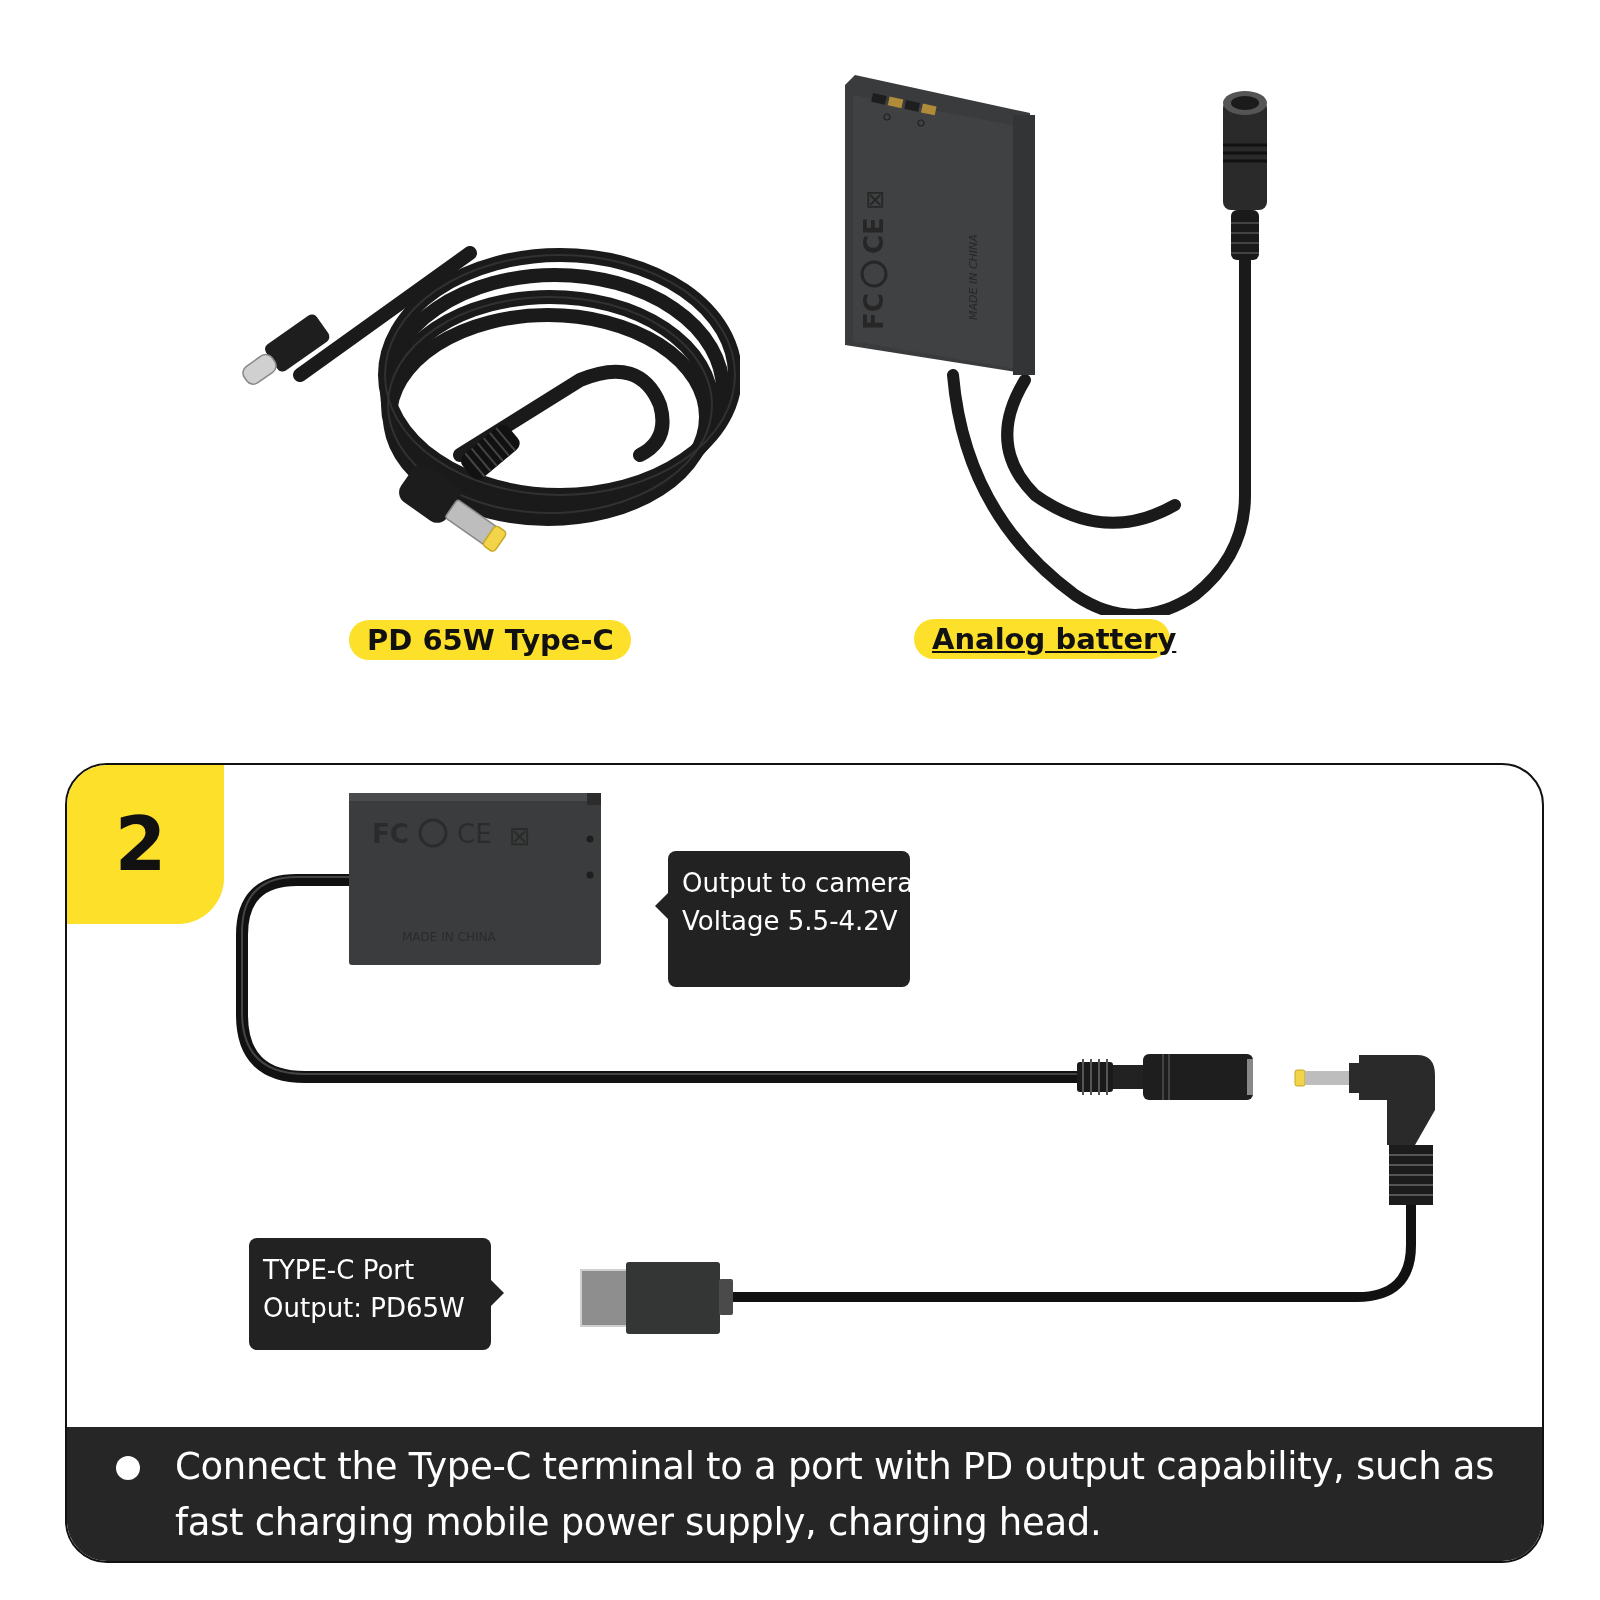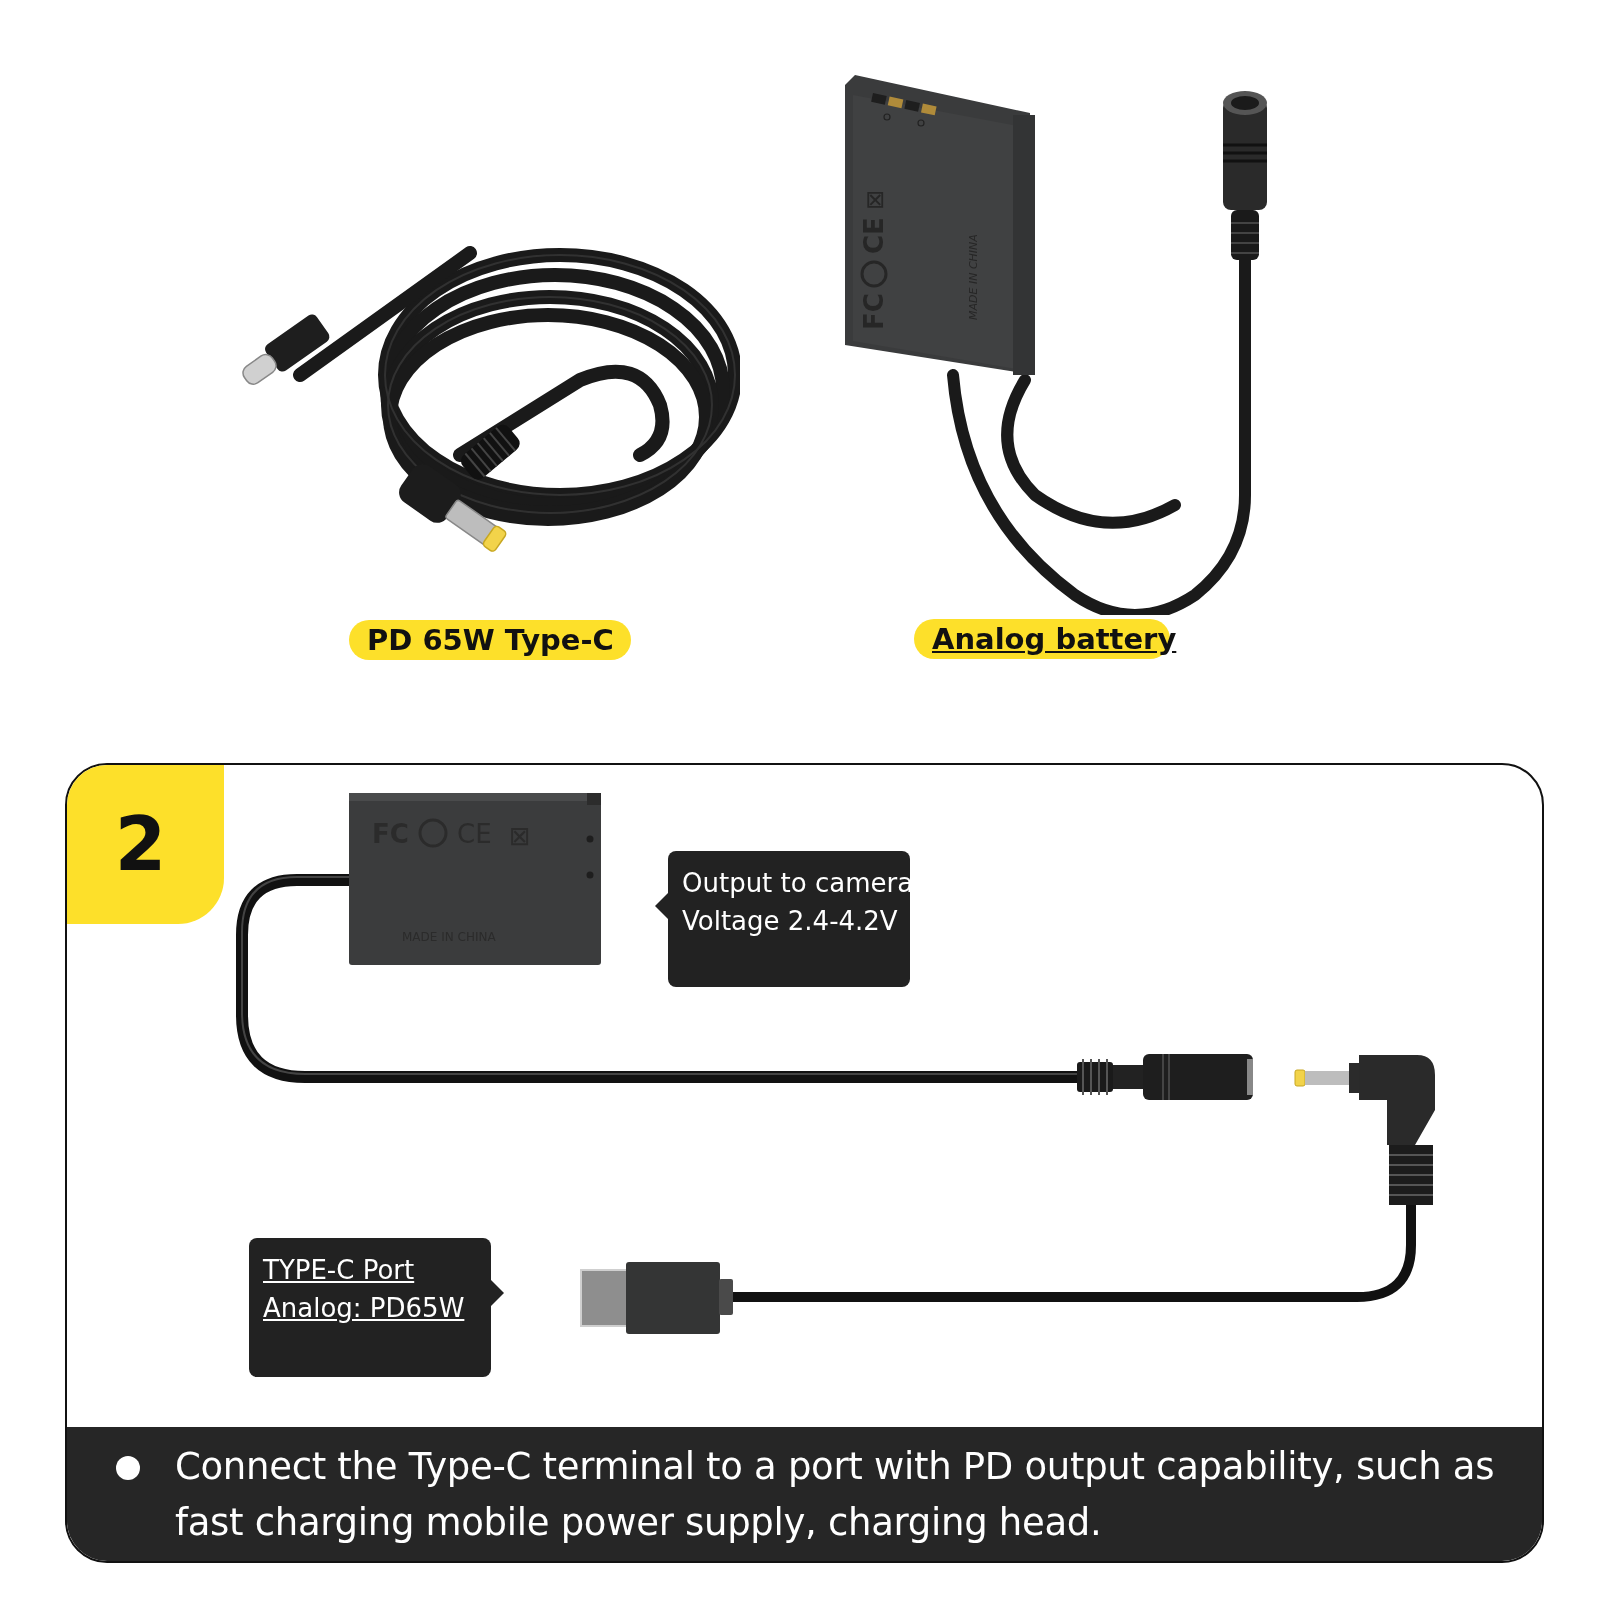--- a/index.html
+++ b/index.html
@@ -200,27 +200,27 @@
 
     <g>
       <rect x="514" y="505" width="50" height="56" fill="#8e8e8e" stroke="#cfcfcf" stroke-width="2"></rect>
       <rect x="559" y="497" width="94" height="72" rx="3" fill="#343535"></rect>
       <rect x="652" y="514" width="14" height="36" rx="2" fill="#4a4a4a"></rect>
     </g>
   </svg>
 
   <div class="callout" style="left:601px; top:86px; width:242px; height:136px;">
     <div>Output to camera</div>
-    <div>Voltage 2.4-4.2V</div>
+    <div>Voltage 5.5-4.2V</div>
     <span class="arrow" style="left:-13px; top:42px; border-top:13px solid transparent; border-bottom:13px solid transparent; border-right:13px solid #222;"></span>
   </div>
 
-  <div class="callout" style="left:182px; top:473px; width:242px; height:139px;text-decoration:underline;">
+  <div class="callout" style="left:182px; top:473px; width:242px; height:112px;">
     <div>TYPE-C Port</div>
-    <div>Analog: PD65W</div>
+    <div>Output: PD65W</div>
     <span class="arrow" style="right:-13px; top:42px; border-top:13px solid transparent; border-bottom:13px solid transparent; border-left:13px solid #222;"></span>
   </div>
 
   <div class="bottom-bar">
     <span class="bullet"></span>
     <div class="bottom-text">Connect the Type-C terminal to a port with PD output capability, such as fast charging mobile power supply, charging head.</div>
   </div>
 </div>
 
 </body></html>

